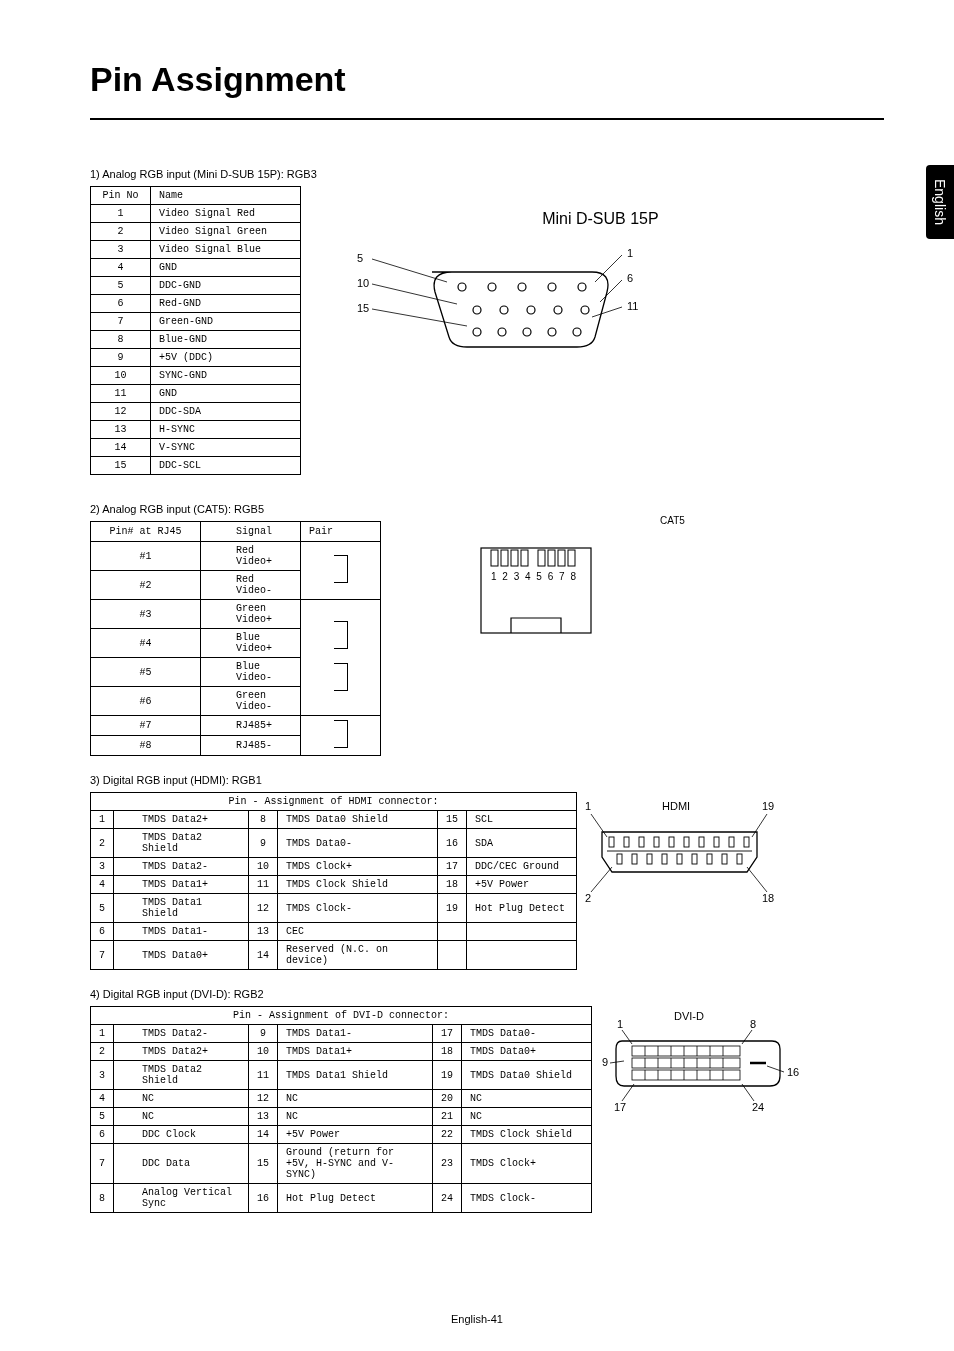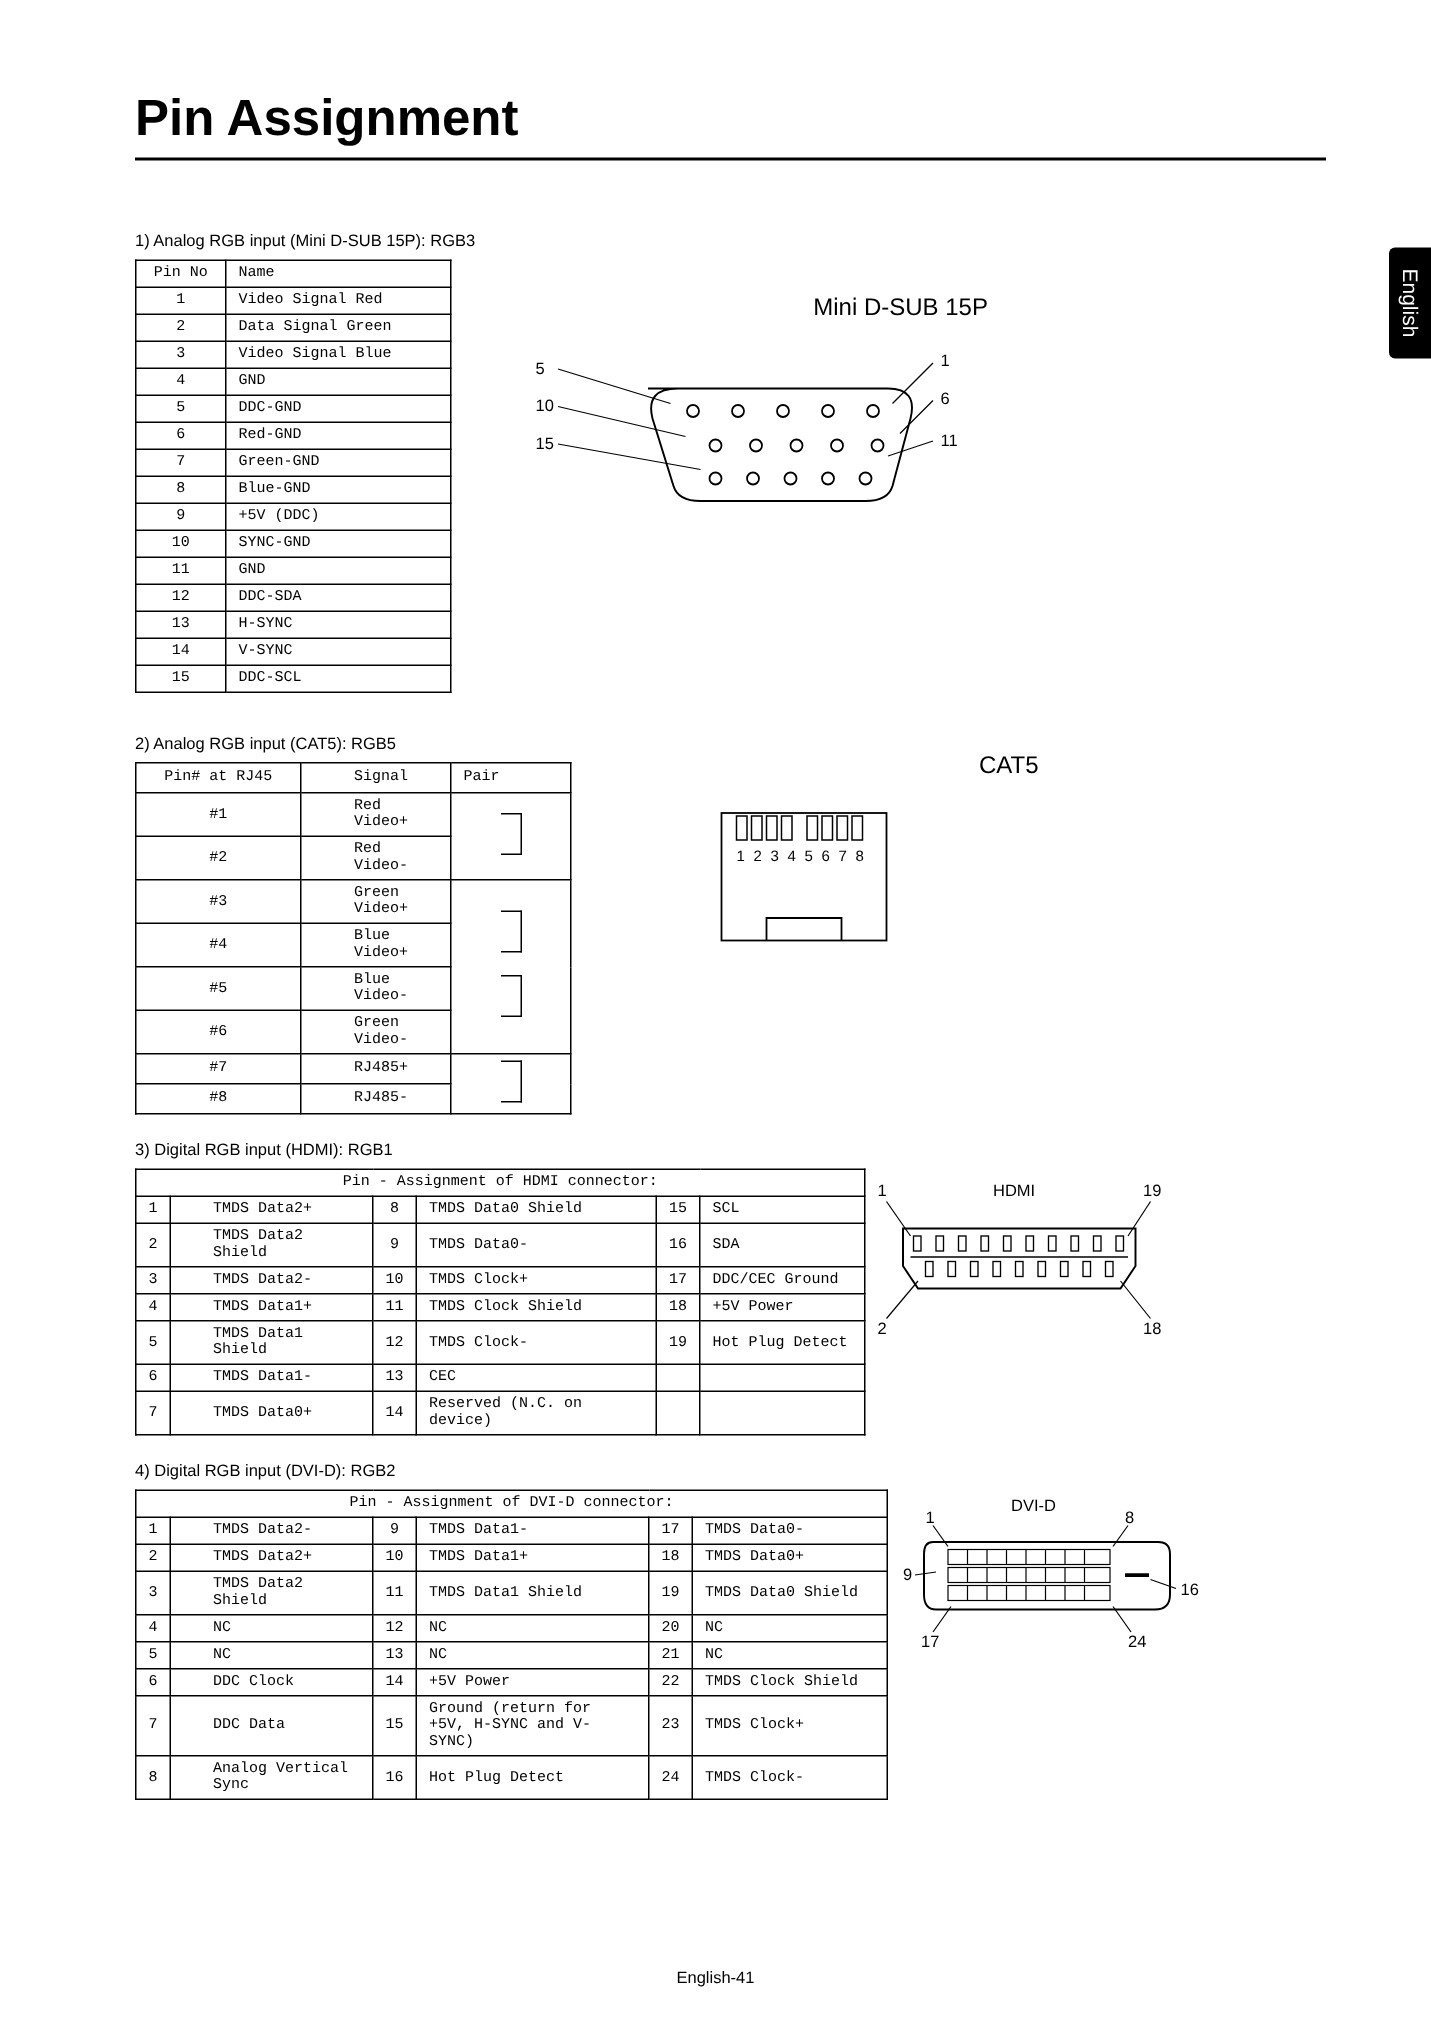--- a/index.html
+++ b/index.html
@@ -1,18 +1,18 @@
 <!DOCTYPE html>
 <html><head>
 <meta charset="utf-8">
 <style>
   * { box-sizing: border-box; margin: 0; padding: 0; }
   body { font-family: Arial, Helvetica, sans-serif; width: 954px; height: 1351px; position: relative; background: #fff; color: #000; }
   .page { padding: 60px 70px 30px 90px; position: relative; }
-  .title { font-size: 34px; font-weight: bold; border-bottom: 2px solid #000; padding-bottom: 6px; margin-bottom: 30px; }
+  .title { font-size: 34px; font-weight: bold; border-bottom: 2px solid #000; padding-bottom: 19px; margin-bottom: 30px; }
   .side-tab { position: absolute; right: 0; top: 165px; background: #000; color: #fff; writing-mode: vertical-rl; padding: 14px 6px; font-size: 14px; border-radius: 4px 0 0 4px; }
   .section-label { font-size: 11px; margin: 18px 0 6px 0; }
   table { border-collapse: collapse; font-size: 10px; font-family: Liberation Mono, monospace; }
   th, td { border: 1px solid #000; padding: 3px 8px; text-align: left; font-weight: normal; }
   .t1 td:first-child, .t1 th:first-child { width: 60px; text-align: center; }
   .t1 td:last-child, .t1 th:last-child { width: 150px; }
   .t2 th, .t2 td { height: 20px; }
   .t2 th:first-child, .t2 td:first-child { width: 110px; text-align: center; }
   .t2 th:nth-child(2), .t2 td:nth-child(2) { width: 100px; padding-left: 35px; }
   .t2 th:nth-child(3), .t2 td:nth-child(3) { width: 80px; }
@@ -49,21 +49,21 @@
               <th>Name</th>
             </tr>
         </tbody>
           <tbody id="t1body">
             <tr>
               <td>1</td>
               <td>Video Signal Red</td>
             </tr>
             <tr>
               <td>2</td>
-              <td>Data Signal Green</td>
+              <td>Video Signal Green</td>
             </tr>
             <tr>
               <td>3</td>
               <td>Video Signal Blue</td>
             </tr>
             <tr>
               <td>4</td>
               <td>GND</td>
             </tr>
             <tr>
@@ -192,21 +192,21 @@
               <td rowspan="2" class="pair-col"><span class="bracket"></span></td>
             </tr>
         <tr>
               <td>#8</td>
               <td>RJ485-</td>
             </tr>
       </tbody>
         </table>
     </div>
     <div class="diag" style="margin-top:30px; margin-left:80px;">
-      <div style="font-size:16px; text-align:center; margin-bottom:12px;">CAT5</div>
+      <div style="font-size:10px; text-align:center; margin-bottom:12px;">CAT5</div>
       <svg width="150" height="110">
         <rect x="20" y="10" width="110" height="85" fill="none" stroke="#000" stroke-width="1.2"></rect>
         <g stroke="#000" stroke-width="1" fill="none">
           <rect x="30" y="12" width="7" height="16"></rect>
             <rect x="40" y="12" width="7" height="16"></rect>
             <rect x="50" y="12" width="7" height="16"></rect>
             <rect x="60" y="12" width="7" height="16"></rect>
           <rect x="77" y="12" width="7" height="16"></rect>
             <rect x="87" y="12" width="7" height="16"></rect>
             <rect x="97" y="12" width="7" height="16"></rect>

